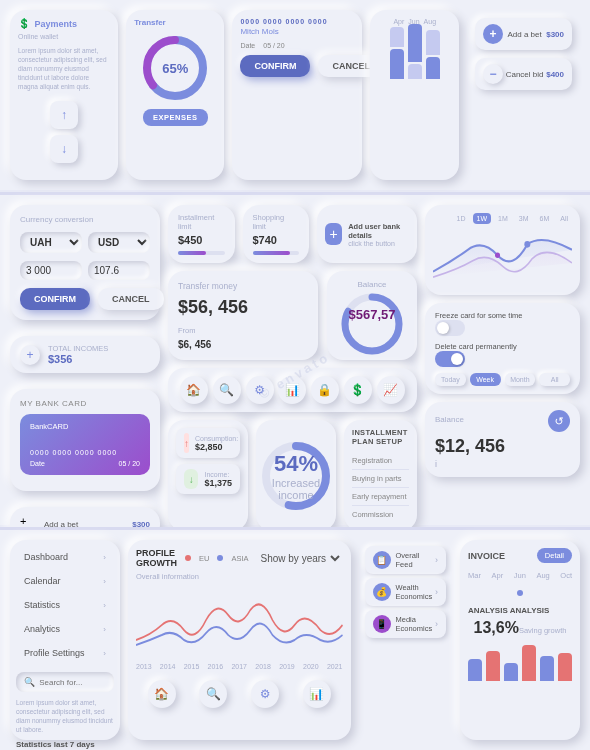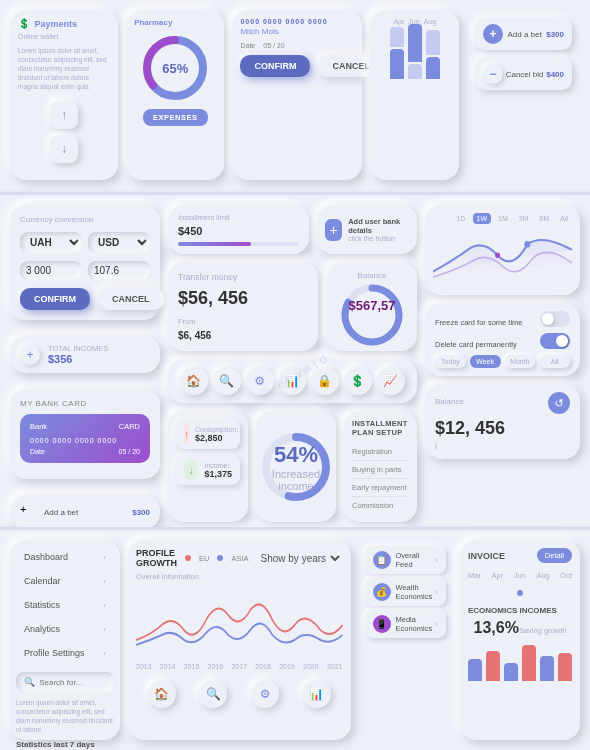--- a/index.html
+++ b/index.html
@@ -320,23 +320,22 @@
     }
     .bank-card-visual {
       background: linear-gradient(135deg, #7b8cde, #9c4dcc);
       border-radius: 10px;
       padding: 8px 10px;
       color: #fff;
       margin-bottom: 6px;
     }
     .bank-card-top {
       display: flex;
-      justify-content: space-between;
       font-size: 7.5px;
-      margin-bottom: 6px;
+      margin-bottom: 18px;
     }
     .bank-card-number {
       font-size: 7px;
       letter-spacing: 1px;
       margin-bottom: 4px;
     }
     .bank-card-bottom {
       display: flex;
       justify-content: space-between;
       font-size: 7px;
@@ -613,23 +612,24 @@
       background: #7b8cde;
       color: #fff;
     }
 
     
     .toggle-box {
       padding: 8px 10px;
     }
     .toggle-row {
       display: flex;
-      align-items: flex-end;
+      align-items: flex-start;
       justify-content: space-between;
       margin-bottom: 6px;
+      flex-direction: column;
     }
     .toggle-label { font-size: 7.5px; color: #555; }
     .toggle {
       width: 30px;
       height: 16px;
       border-radius: 8px;
       position: relative;
       cursor: pointer;
     }
     .toggle.off { background: #dde0f0; }
@@ -885,21 +885,21 @@
     </div>
     <div class="pharmacy-sub">Online wallet</div>
     <div class="lorem-text">Lorem ipsum dolor sit amet, consectetur adipiscing elit, sed diam nonummy eiusmod tincidunt ut labore dolore magna aliquat enim quis.</div>
     <div class="arrows-col">
       <div class="arrow-btn">↑</div>
       <div class="arrow-btn">↓</div>
     </div>
   </div>
 
   <div class="neu donut-widget">
-    <div class="pharmacy-label">Pharmacy</div>
+    <div class="pharmacy-label">Transfer</div>
     <div class="donut-container">
       <svg width="70" height="70" viewBox="0 0 70 70">
         <circle cx="35" cy="35" r="28" fill="none" stroke="#dde0f0" stroke-width="8"></circle>
         <circle cx="35" cy="35" r="28" fill="none" stroke="#7b8cde" stroke-width="8" stroke-dasharray="113.1 175.9" stroke-linecap="round"></circle>
         <circle cx="35" cy="35" r="28" fill="none" stroke="#9c4dcc" stroke-width="8" stroke-dasharray="62.8 226.2" stroke-dashoffset="-113.1" stroke-linecap="round"></circle>
       </svg>
       <div class="donut-label">65%</div>
     </div>
     <button class="expenses-btn">EXPENSES</button>
   </div>
@@ -1014,20 +1014,27 @@
   </div>
 
   <div class="mid-center">
 
     <div class="limits-row">
       <div class="neu limit-box">
         <div class="limit-label">Installment limit</div>
         <div class="limit-amount">$450</div>
         <div class="limit-bar-track">
           <div class="limit-bar-fill" style="width:60%;"></div>
+        </div>
+      </div>
+      <div class="neu limit-box">
+        <div class="limit-label">Shopping limit</div>
+        <div class="limit-amount">$740</div>
+        <div class="limit-bar-track">
+          <div class="limit-bar-fill" style="width:80%;"></div>
         </div>
       </div>
 
       <div class="neu" style="width:100px;padding:8px;display:flex;align-items:center;gap:6px;">
         <div style="width:22px;height:22px;border-radius:6px;background:#7b8cde;display:flex;align-items:center;justify-content:center;color:#fff;font-size:14px;">+</div>
         <div>
           <div style="font-size:7.5px;color:#555;font-weight:600;">Add user bank details</div>
           <div style="font-size:7px;color:#aab0cc;">click the button</div>
         </div>
       </div>
@@ -1290,21 +1297,21 @@
       <span class="inv-month">Apr</span>
       <span class="inv-month">Jun</span>
       <span class="inv-month">Aug</span>
       <span class="inv-month">Oct</span>
     </div>
     <div style="display:flex;justify-content:center;margin:2px 0;">
       <div class="inv-dot"></div>
     </div>
 
     <div class="economics-box">
-      <div class="economics-title">ECONOMICS INCOMES</div>
+      <div class="economics-title">ANALYSIS ANALYSIS</div>
       <div style="display:flex;align-items:baseline;justify-content:center;">
         <div class="economics-pct">13,6%</div>
         <div class="economics-label">Saving growth</div>
       </div>
       <div class="bar-chart-row">
         <div class="bc-bar bar-purple" style="height:22px;"></div>
         <div class="bc-bar" style="height:30px;background:#e57373;"></div>
         <div class="bc-bar bar-purple" style="height:18px;"></div>
         <div class="bc-bar" style="height:36px;background:#e57373;"></div>
         <div class="bc-bar bar-purple" style="height:25px;"></div>

